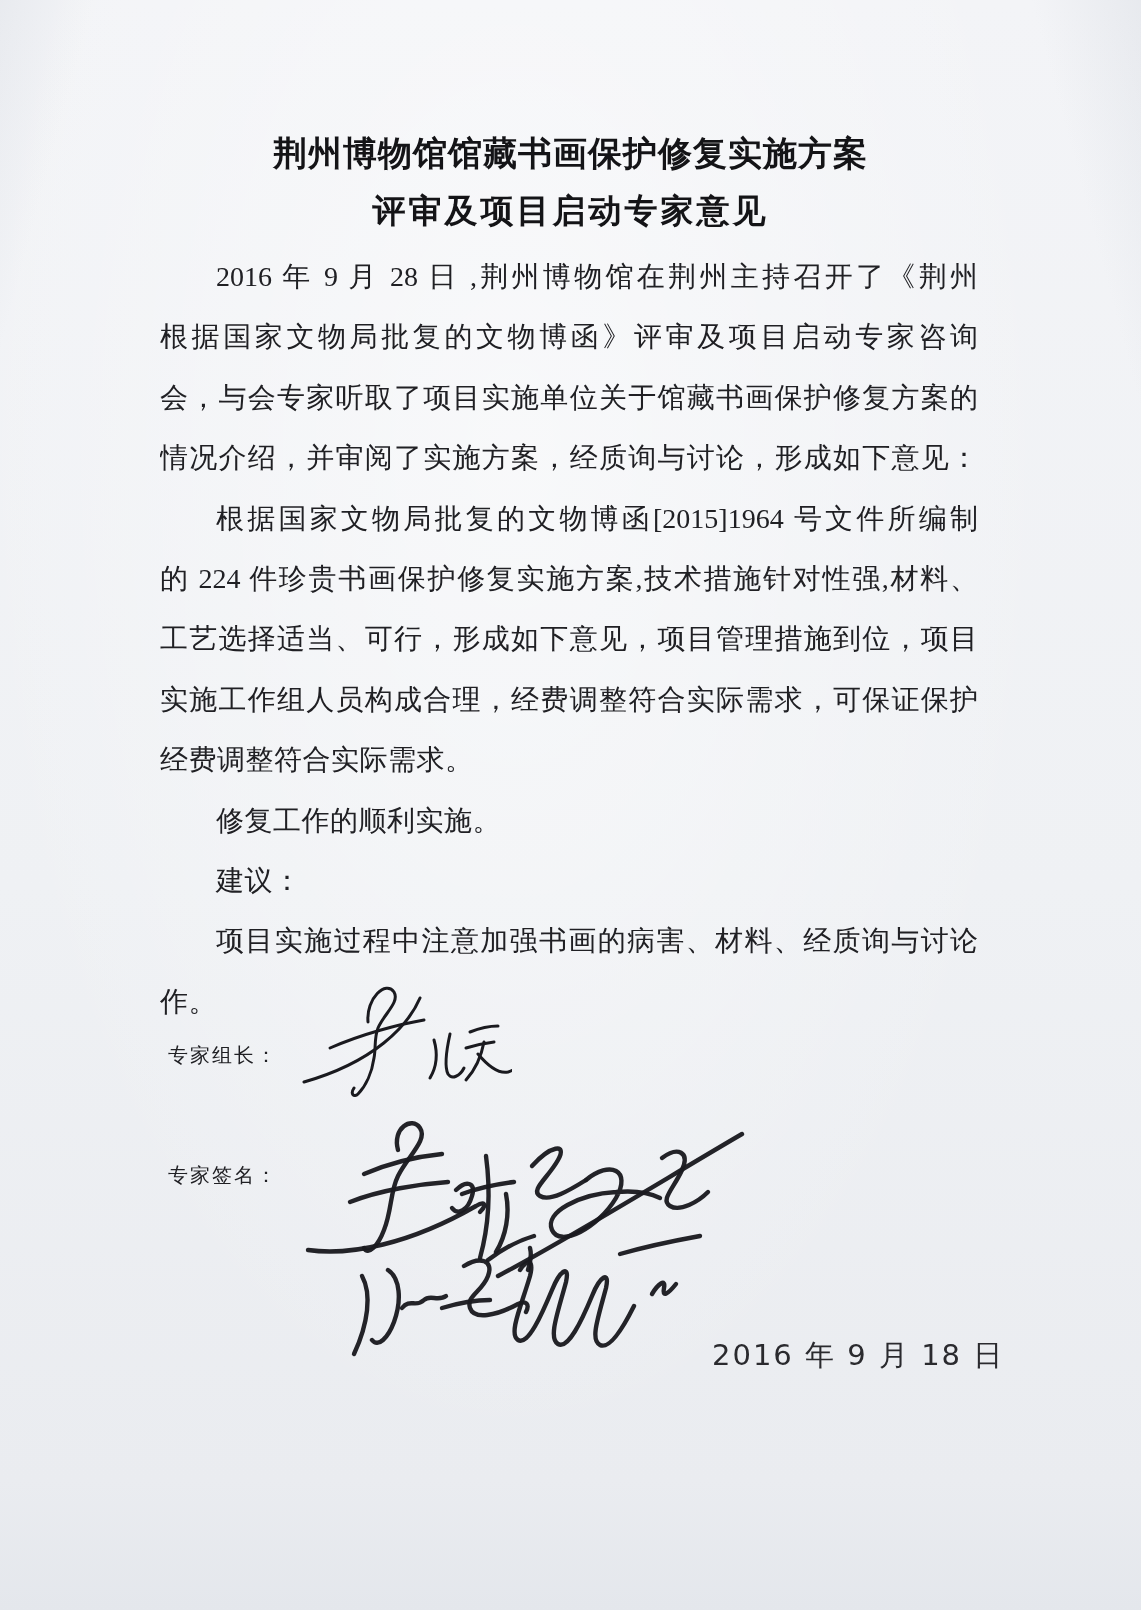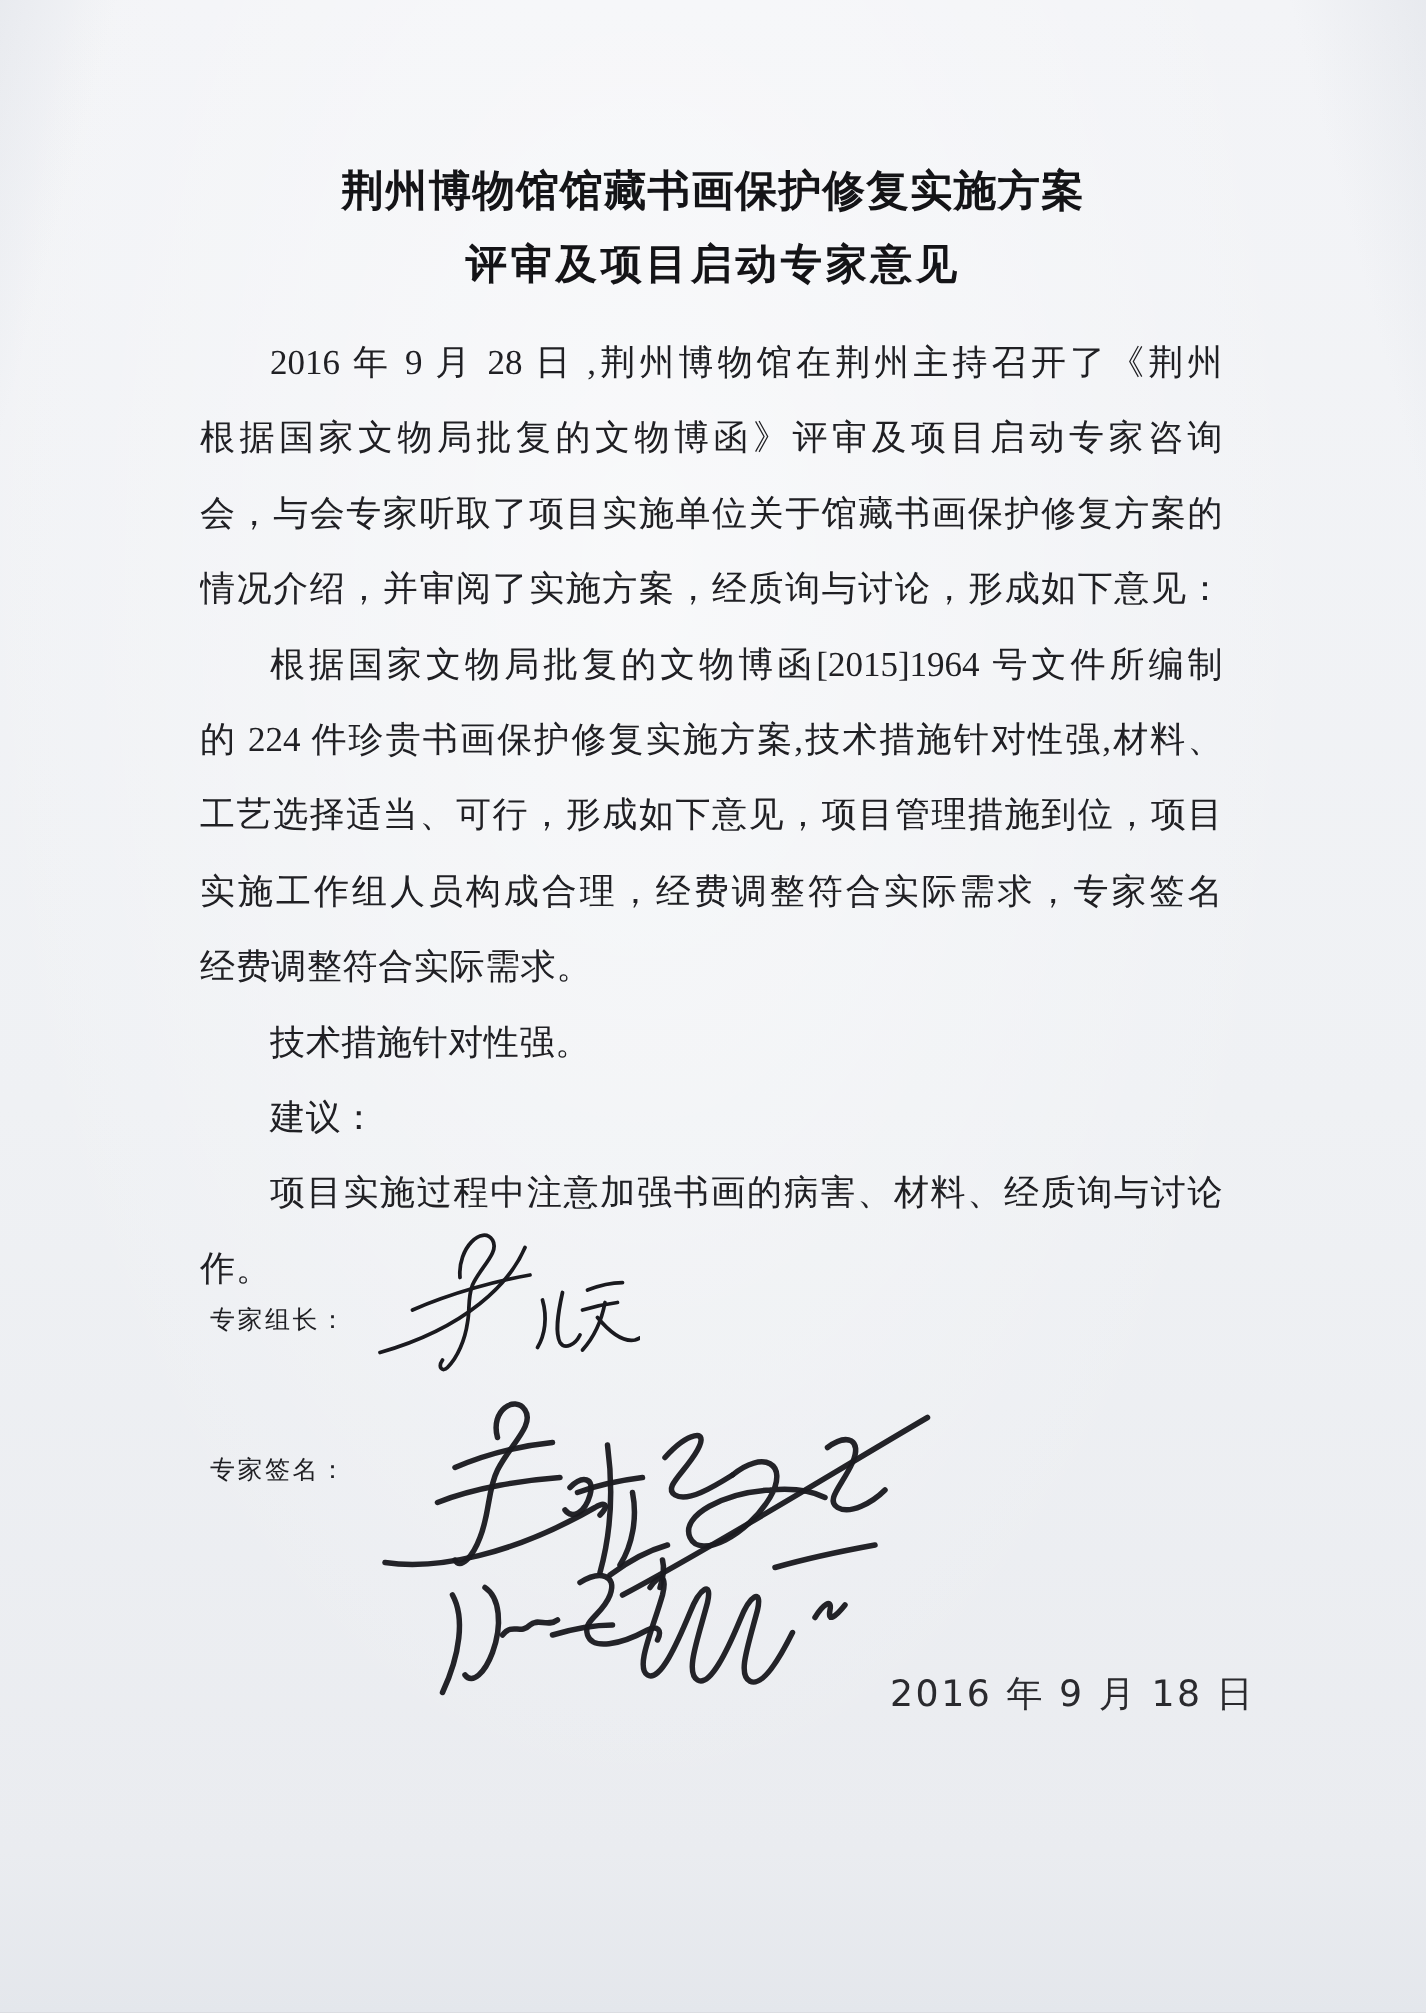--- a/index.html
+++ b/index.html
@@ -18,21 +18,21 @@
   }
   .title-block{
     position:absolute;top:124px;left:0;width:100%;
     text-align:center;
     font-family:"DejaVu Sans","Liberation Sans",sans-serif;
     font-weight:700;color:#141417;
   }
   .title-line1{font-size:34px;line-height:58px;letter-spacing:1px;}
   .title-line2{font-size:33px;line-height:58px;letter-spacing:3px;}
   .doc-body{
-    position:absolute;top:261px;left:160px;width:818px;
+    position:absolute;top:247px;left:160px;width:818px;
     font-size:28px;color:#202024;
   }
   .line{
     height:60.4px;line-height:60.4px;
     letter-spacing:.5px;
     overflow:hidden;
   }
   .line.j{text-align:justify;text-align-last:justify;letter-spacing:0;}
   .line.in{text-indent:2em;}
   .lbl{
@@ -64,23 +64,23 @@
   </div>
 
   <div class="doc-body">
     <div class="line j in">2016 年 9 月 28 日 ,荆州博物馆在荆州主持召开了《荆州</div>
     <div class="line j">根据国家文物局批复的文物博函》评审及项目启动专家咨询</div>
     <div class="line j">会，与会专家听取了项目实施单位关于馆藏书画保护修复方案的</div>
     <div class="line j">情况介绍，并审阅了实施方案，经质询与讨论，形成如下意见：</div>
     <div class="line j in">根据国家文物局批复的文物博函[2015]1964 号文件所编制</div>
     <div class="line j">的 224 件珍贵书画保护修复实施方案,技术措施针对性强,材料、</div>
     <div class="line j">工艺选择适当、可行，形成如下意见，项目管理措施到位，项目</div>
-    <div class="line j">实施工作组人员构成合理，经费调整符合实际需求，专家签名</div>
+    <div class="line j">实施工作组人员构成合理，经费调整符合实际需求，可保证保护</div>
     <div class="line">经费调整符合实际需求。</div>
-    <div class="line in">技术措施针对性强。</div>
+    <div class="line in">修复工作的顺利实施。</div>
     <div class="line in">建议：</div>
     <div class="line j in">项目实施过程中注意加强书画的病害、材料、经质询与讨论</div>
     <div class="line">作。</div>
   </div>
 
   <div class="lbl" id="lbl-leader">专家组长：</div>
 
   <svg class="sig" id="sig-leader" width="230" height="134" viewBox="0 0 230 134" aria-hidden="true">
     <path d="M86,52 C84,28 104,10 112,22 C118,32 102,44 96,58 C92,68 94,78 92,88 C90,102 84,116 76,124 C72,128 68,124 72,118"></path>
     <path d="M48,78 C80,64 118,54 142,50"></path>

